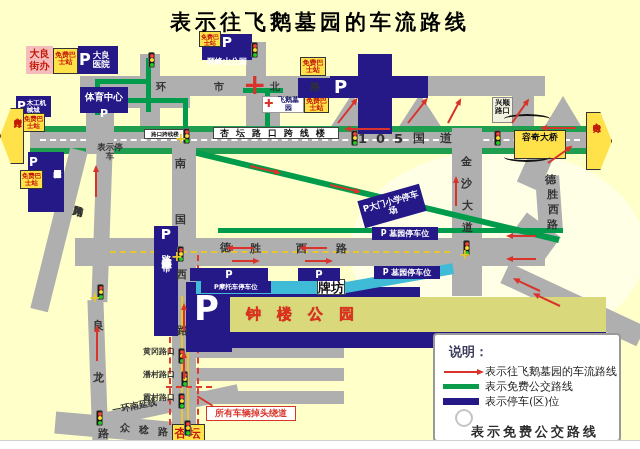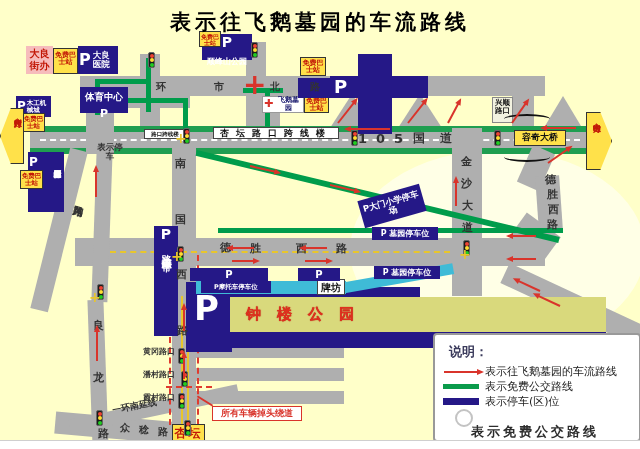--- a/index.html
+++ b/index.html
@@ -87,21 +87,21 @@
   <div class="abs" style="left:186px;top:282px;width:46px;height:70px;background:#251887;"></div>
   <div class="abs" style="left:230px;top:287px;width:190px;height:10px;background:#251887;"></div>
   <div class="abs" style="left:230px;top:297px;width:376px;height:35px;background:#D9D97C;"></div>
   <div class="abs" style="left:230px;top:332px;width:376px;height:16px;background:#251887;"></div>
   <div class="abs" style="left:194px;top:288px;color:#fff;font-size:34px;font-weight:bold;">P</div>
   <div class="abs" style="left:246px;top:305px;color:#E0301E;font-size:15px;font-weight:bold;letter-spacing:16px;text-shadow:0 0 1px #a00;">钟楼公园</div>
 
   <div class="abs" style="left:196px;top:281px;width:150px;height:13px;background:#3FBBD7;"></div>
   <div class="abs" style="left:340px;top:283px;width:114px;height:11px;background:#3FBBD7;transform:rotate(-10deg);transform-origin:0 0;"></div>
   <div class="nb" style="left:201px;top:281px;width:70px;height:12px;font-size:6.5px;text-align:center;line-height:12px;">P摩托车停车位</div>
-  <div class="wbox" style="left:317px;top:279px;width:28px;height:16px;font-size:10px;line-height:15px;">牌坊</div>
+  <div class="wbox" style="left:317px;top:279px;width:28px;height:16px;font-size:13px;line-height:15px;">牌坊</div>
 
   <div class="nb" style="left:190px;top:268px;width:78px;height:13px;font-size:10px;text-align:center;line-height:13px;">P</div>
   <div class="nb" style="left:298px;top:268px;width:42px;height:13px;font-size:10px;text-align:center;line-height:13px;">P</div>
   <div class="nb" style="left:372px;top:227px;width:66px;height:13px;font-size:8px;text-align:center;line-height:13px;">P 墓园停车位</div>
   <div class="nb" style="left:374px;top:266px;width:66px;height:13px;font-size:8px;text-align:center;line-height:13px;">P 墓园停车位</div>
   <div class="nb" style="left:360px;top:192px;width:64px;height:28px;font-size:8.5px;text-align:center;display:flex;align-items:center;justify-content:center;transform:rotate(-16deg);">P大门小学停车场</div>
 
   <div class="nb" style="left:154px;top:226px;width:24px;height:110px;text-align:center;">
     <span style="font-size:14px;">P</span><br>
     <span class="vtext" style="font-size:10px;letter-spacing:2px;">路边停车带</span>
@@ -148,34 +148,34 @@
 
   <div class="abs" style="left:298px;top:78px;width:34px;height:20px;background:#251887;"></div>
   <div class="abs" style="left:358px;top:54px;width:34px;height:80px;background:#251887;"></div>
   <div class="abs" style="left:330px;top:76px;width:98px;height:22px;background:#251887;"></div>
   <div class="abs" style="left:334px;top:76px;color:#fff;font-size:18px;font-weight:bold;">P</div>
 
   <div class="wbox" style="left:492px;top:97px;width:21px;height:26px;font-size:7.5px;border-color:#888;background:#f2f2e0;padding-top:1px;">兴顺路口</div>
   <div class="lbl" style="left:95px;top:143px;width:30px;font-size:8.5px;white-space:normal;text-align:center;line-height:1.1;">表示停车</div>
   <div class="wbox" style="left:144px;top:129px;width:42px;height:10px;font-size:5.5px;line-height:9px;">路口跨线楼</div>
   <div class="wbox" style="left:213px;top:127px;width:126px;height:12px;font-size:9px;line-height:11px;letter-spacing:7px;">杏坛路口跨线楼</div>
-  <div class="ys" style="left:514px;top:130px;width:52px;height:16px;font-size:9px;color:#111;line-height:12px;">容奇大桥</div>
+  <div class="ys" style="left:514px;top:130px;width:52px;height:29px;font-size:9px;color:#111;line-height:12px;">容奇大桥</div>
   <div class="abs" style="left:504px;top:114px;width:46px;height:10px;border-top:2.5px solid #111;border-radius:50% 50% 0 0;"></div>
   <div class="abs" style="left:504px;top:152px;width:46px;height:10px;border-bottom:2.5px solid #111;border-radius:0 0 50% 50%;"></div>
 
   <div class="abs" style="left:586px;top:112px;width:26px;height:58px;background:#FFE14A;border:1px solid #333;clip-path:polygon(0 0,55% 0,100% 50%,55% 100%,0 100%);">
     <span class="vtext" style="position:absolute;left:3px;top:4px;font-size:8px;color:#C21807;font-weight:bold;">往中山方向</span>
   </div>
 
   <div class="lbl" style="left:143px;top:346px;font-size:8px;">黄冈路口</div>
   <div class="lbl" style="left:143px;top:369px;font-size:8px;">潘村路口</div>
   <div class="lbl" style="left:143px;top:392px;font-size:8px;">霞村路口</div>
 
   <div class="abs" style="left:196px;top:400px;width:18px;height:2px;background:#D9342B;transform:rotate(32deg);"></div>
-  <div class="wbox" style="left:206px;top:406px;width:90px;height:15px;border:1.5px solid #D9342B;color:#D9342B;font-size:9px;line-height:13px;margin-left:6px;">所有车辆掉头绕道</div>
+  <div class="wbox" style="left:206px;top:406px;width:90px;height:15px;border:1.5px solid #D9342B;color:#D9342B;font-size:9px;line-height:13px;">所有车辆掉头绕道</div>
   <div class="ys" style="left:172px;top:424px;width:33px;height:18px;font-size:12px;line-height:16px;letter-spacing:2px;">杏坛</div>
 
   <span class="lbl" style="left:358px;top:131px;font-size:13px;">1</span>
   <span class="lbl" style="left:376px;top:131px;font-size:13px;">0</span>
   <span class="lbl" style="left:394px;top:131px;font-size:13px;">5</span>
   <span class="lbl" style="left:413px;top:130px;font-size:12px;">国</span>
   <span class="lbl" style="left:440px;top:130px;font-size:12px;">道</span>
 
   <span class="lbl" style="left:156px;top:80px;font-size:10px;">环</span>
   <span class="lbl" style="left:214px;top:80px;font-size:10px;">市</span>
@@ -302,21 +302,21 @@
   <div class="arr" style="left:536px;top:258px;width:24px;transform:rotate(180deg);"></div>
   <div class="arr" style="left:540px;top:290px;width:24px;transform:rotate(205deg);"></div>
   <div class="arr" style="left:560px;top:305px;width:24px;transform:rotate(205deg);"></div>
   <div class="arr" style="left:96px;top:196px;width:26px;transform:rotate(-90deg);"></div>
   <div class="arr" style="left:97px;top:360px;width:30px;transform:rotate(-90deg);"></div>
   <div class="arr" style="left:184px;top:330px;width:22px;transform:rotate(-90deg);"></div>
   <div class="arr" style="left:184px;top:378px;width:22px;transform:rotate(-90deg);"></div>
   <div class="arr" style="left:250px;top:165px;width:26px;transform:rotate(13deg);"></div>
   <div class="arr" style="left:330px;top:184px;width:26px;transform:rotate(13deg);"></div>
 
-  <div class="abs" style="left:433px;top:333px;width:208px;height:109px;background:#fff;border:2px solid #999;border-radius:4px;">
+  <div class="abs" style="left:433px;top:333px;width:188px;height:109px;background:#fff;border:2px solid #999;border-radius:4px;">
     <span style="position:absolute;left:14px;top:8px;font-size:13px;font-weight:bold;color:#3b3b5c;">说明：</span>
     <div class="arr" style="left:9px;top:36px;width:34px;"></div>
     <span style="position:absolute;left:50px;top:29px;font-size:11px;color:#222;">表示往飞鹅墓园的车流路线</span>
     <div style="position:absolute;left:8px;top:49px;width:36px;height:5px;background:#0A9B4B;"></div>
     <span style="position:absolute;left:50px;top:44px;font-size:11px;color:#222;">表示免费公交路线</span>
     <div style="position:absolute;left:8px;top:63px;width:36px;height:7px;background:#251887;"></div>
     <span style="position:absolute;left:50px;top:59px;font-size:11px;color:#222;">表示停车(区)位</span>
     <div style="position:absolute;left:20px;top:74px;width:18px;height:18px;border:2px solid #c3c3c3;border-radius:50%;"></div>
     <span style="position:absolute;left:36px;top:88px;font-size:13px;font-weight:bold;color:#2d2d2d;letter-spacing:3px;">表示免费公交路线</span>
   </div>

